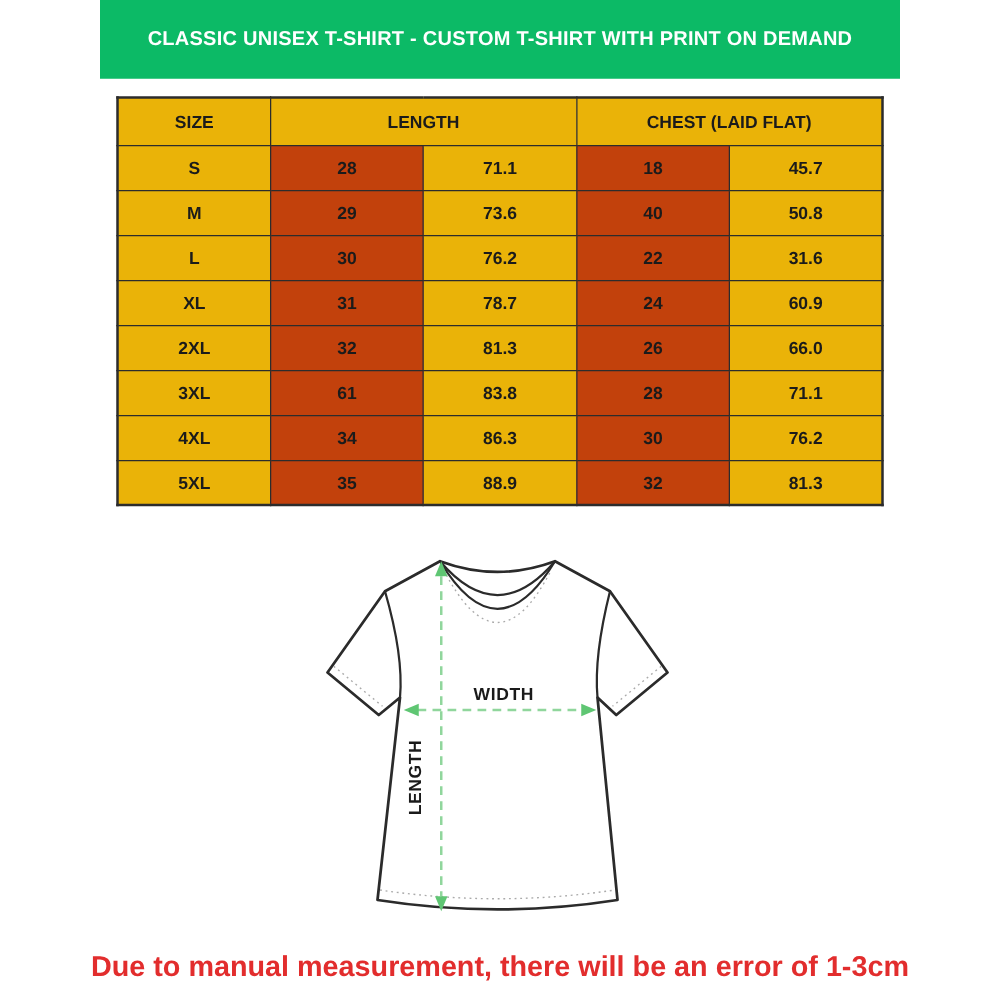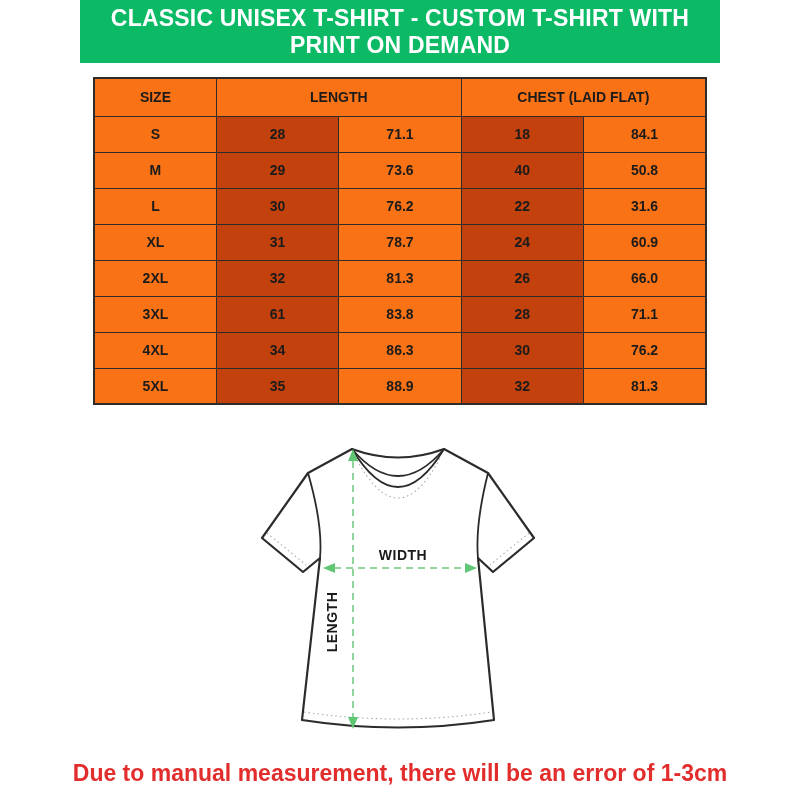--- a/index.html
+++ b/index.html
@@ -18,21 +18,21 @@
   .banner {
     position: absolute;
     left: 80px; top: 0;
     width: 640px; height: 63px;
     background: #0cba66;
     color: #ffffff;
     display: flex;
     align-items: center;
     justify-content: center;
     font-weight: bold;
-    font-size: 23px;
+    font-size: 16px;
     letter-spacing: 0.2px;
     text-align: center;
   }
 
   
   table.size-chart {
     position: absolute;
     left: 93px; top: 77px;
     width: 614px;
     border-collapse: collapse;
@@ -44,21 +44,21 @@
     border: 1.5px solid #2c2c2c;
     text-align: center;
     vertical-align: middle;
     font-size: 14px;
     font-weight: bold;
     color: #1b1b1b;
     background: #c2410c;
   }
   table.size-chart th { height: 38px; }
   table.size-chart td { height: 36px; }
-  table.size-chart .gray { background: #f97316; }
+  table.size-chart .gray { background: #eab308; }
 
   
   .shirt-wrap {
     position: absolute;
     left: 240px; top: 430px;
     width: 320px; height: 320px;
   }
   .shirt-wrap svg { display: block; }
 
   
@@ -95,21 +95,21 @@
         <th class="gray" colspan="2">LENGTH</th>
         <th class="gray" colspan="2">CHEST (LAID FLAT)</th>
       </tr>
     </thead>
     <tbody>
       <tr>
         <td class="gray">S</td>
         <td>28</td>
         <td class="gray">71.1</td>
         <td>18</td>
-        <td class="gray">84.1</td>
+        <td class="gray">45.7</td>
       </tr>
       <tr>
         <td class="gray">M</td>
         <td>29</td>
         <td class="gray">73.6</td>
         <td>40</td>
         <td class="gray">50.8</td>
       </tr>
       <tr>
         <td class="gray">L</td>

